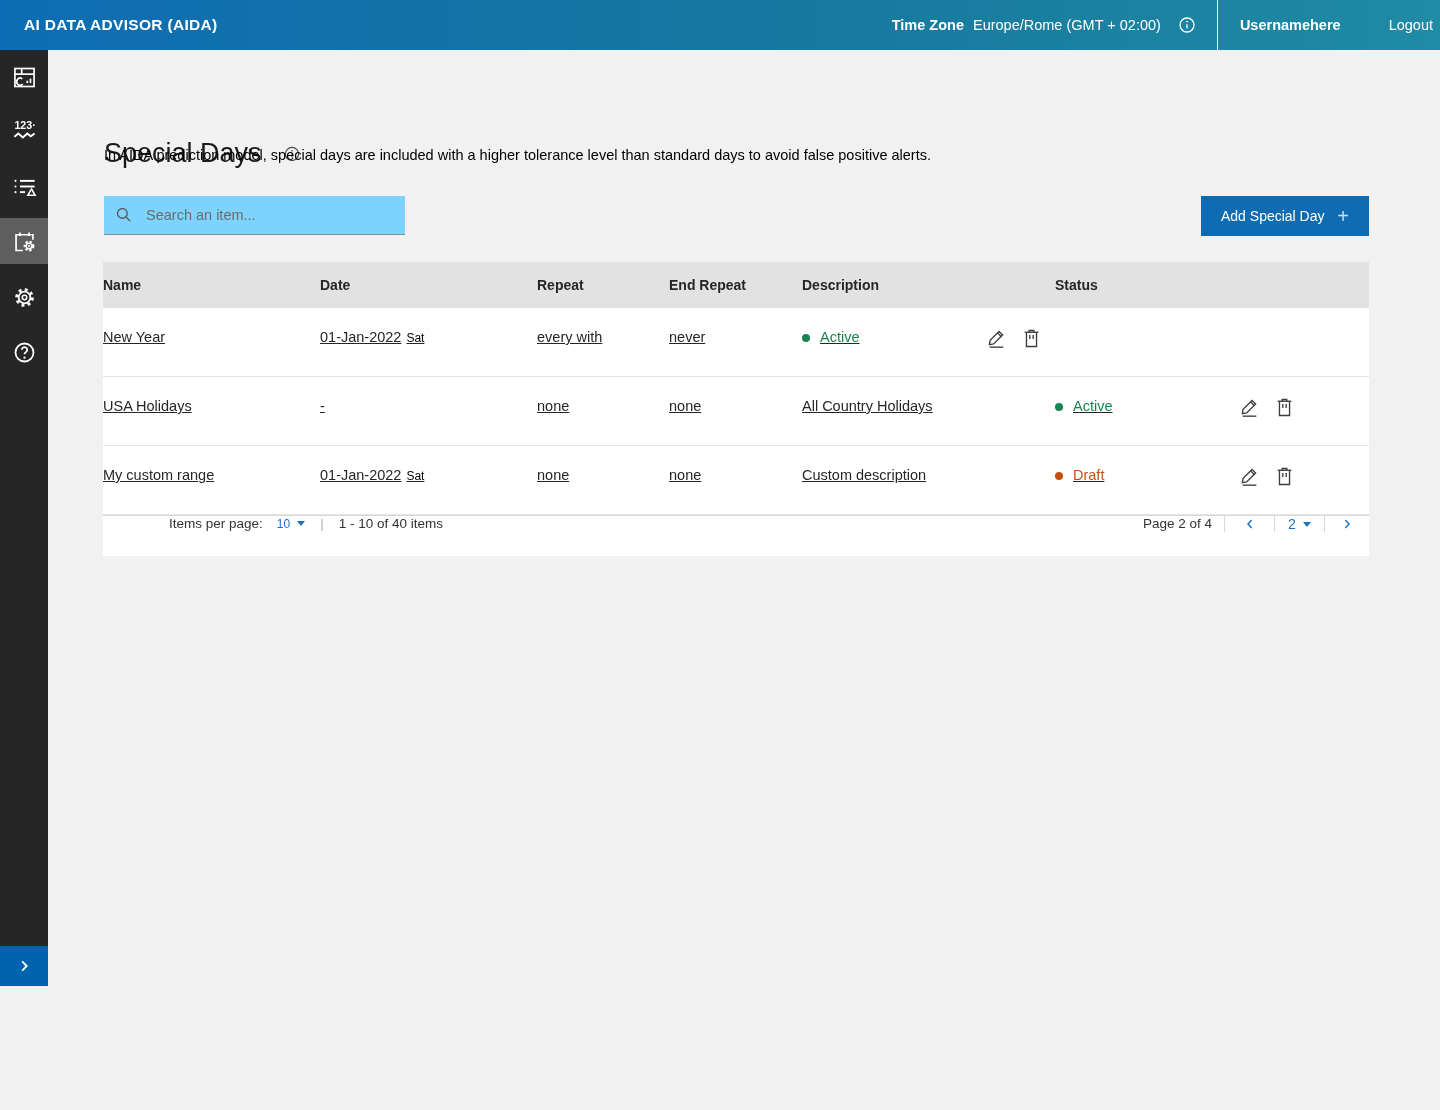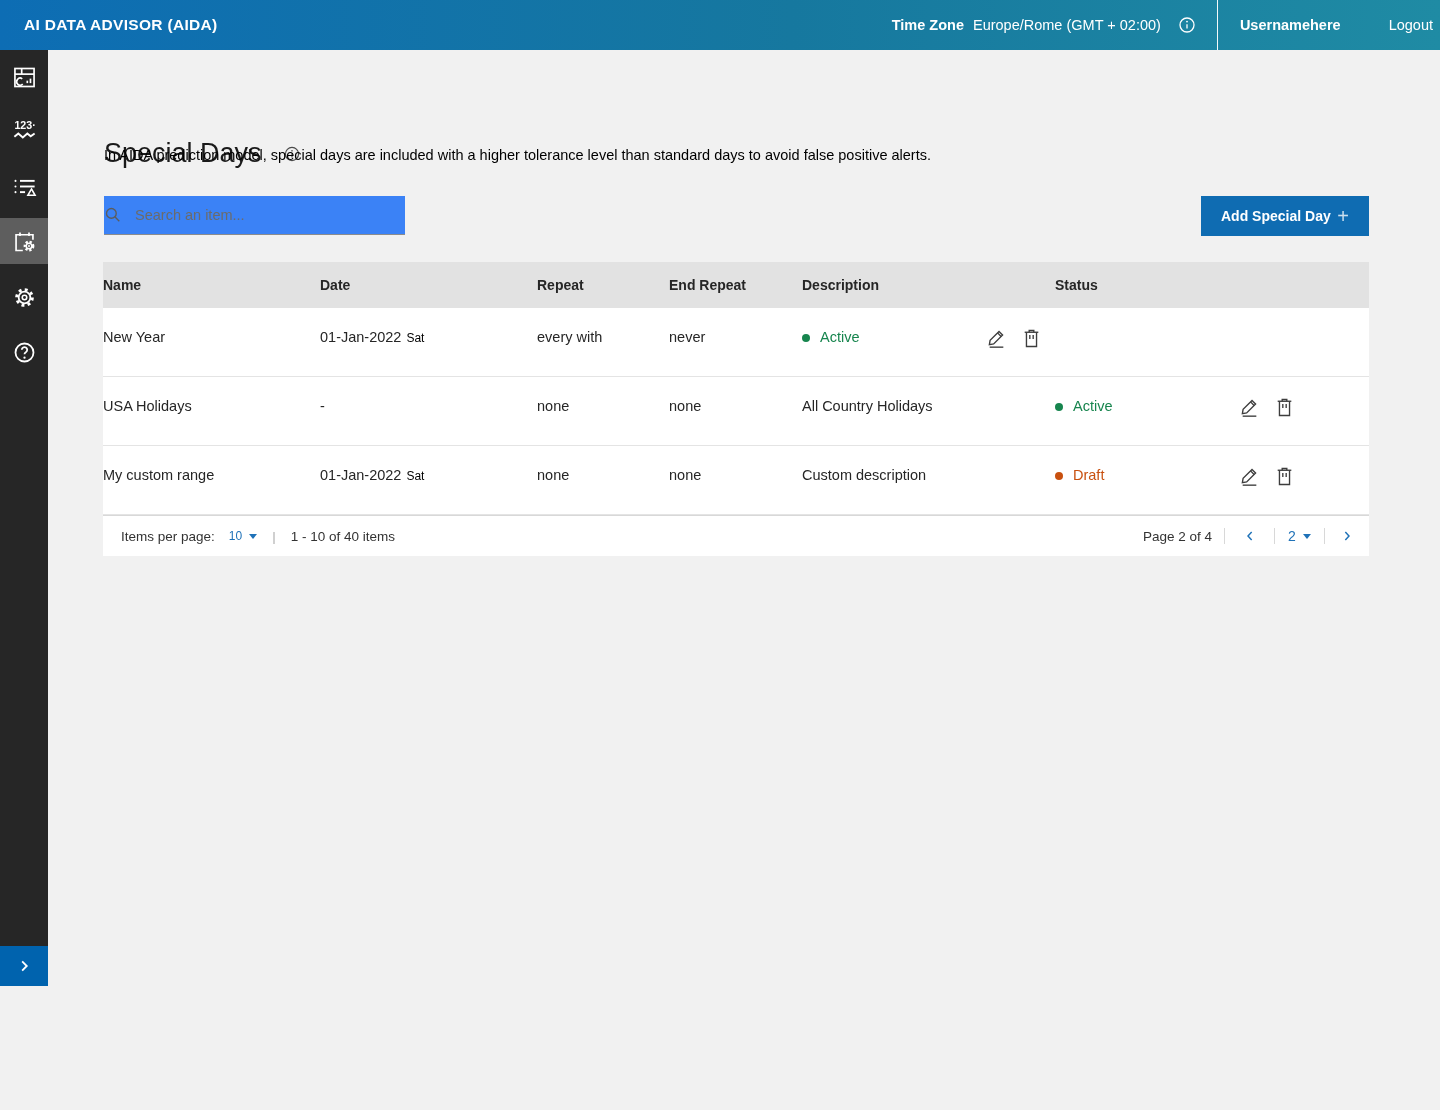--- a/index.html
+++ b/index.html
@@ -30,57 +30,57 @@
   .nav-item { position:absolute; left:0; width:48px; height:46px; display:flex; align-items:center; justify-content:center; cursor:pointer; }
   .nav-item.selected { background:#5e5e5e; }
   .expand-btn { position:absolute; left:0; bottom:0; width:48px; height:40px; background:#0063ae; display:flex; align-items:center; justify-content:center; cursor:pointer; }
   
   .main { position:absolute; left:56px; top:50px; width:1392px; height:884px; }
   .title-row { position:absolute; left:48px; top:88px; display:flex; align-items:center; gap:21px; }
   .page-title { font-size:27px; font-weight:400; color:#1a1a1a; }
   .page-desc { position:absolute; left:48px; top:97px; font-size:14.5px; color:#000000; }
   .search-box {
     position:absolute; left:48px; top:146px; width:301px; height:39px;
-    background:#3b82f6; border:none; border-bottom:1px solid #8c8c8c;
-    display:flex; align-items:center; padding-left:0;
+    background:#7dd3fc; border:none; border-bottom:1px solid #8c8c8c;
+    display:flex; align-items:center; padding-left:11px;
   }
   .search-box input {
     border:none; outline:none; flex:1; height:100%; font-size:14.5px;
     font-family:"Liberation Sans",sans-serif; color:#262626; margin-left:13px; background:transparent;
   }
   .search-box input::placeholder { color:#6b6b6b; opacity:1; }
   .add-btn {
     position:absolute; left:1145px; top:146px; width:168px; height:40px;
     background:#0f6cb2; color:#fff; border:none; cursor:pointer;
     display:flex; align-items:center; justify-content:space-between; padding:0 20px;
     font-family:"Liberation Sans",sans-serif;
   }
-  .add-btn .lbl { font-size:14px; font-weight:bold; }
+  .add-btn .lbl { font-size:14px; font-weight:normal; }
   .add-btn .plus { font-size:20px; font-weight:400; color:rgba(255,255,255,.78); line-height:1; }
   
   .table { position:absolute; left:47px; top:212px; width:1266px; background:#fff; }
   .thead { display:flex; height:46px; background:#e2e2e2; align-items:center; font-weight:bold; font-size:14px; color:#262626; }
   .trow { display:flex; height:69px; background:#fff; border-bottom:1px solid #e4e4e4; font-size:14.5px; color:#262626; }
   .trow:last-of-type { border-bottom:none; }
   .cell { padding-left:0; }
-  .trow .cell { padding-top:21px; }
+  .trow .cell { padding-top:21px;text-decoration:underline; }
   .col-name { width:217px; }
   .col-date { width:217px; }
   .col-repeat { width:132px; }
   .col-end { width:133px; }
   .col-desc { width:253px; }
   .col-status { width:155px; }
   .col-actions { flex:1; display:flex; padding-left:28px; gap:13px; }
   .trow .col-actions { padding-top:18px; }
   .date-day { font-size:12px; color:#000000; margin-left:5px; }
   .status-wrap { display:flex; align-items:flex-start; }
   .status-dot { width:8px; height:8px; border-radius:50%; background:currentColor; margin-right:10px; margin-top:5px; flex:none; }
   .icon-btn { width:22px; height:22px; display:flex; align-items:center; justify-content:center; cursor:pointer; background:none; border:none; padding:0; }
   
-  .tfoot { display:flex; height:41px; border-top:1px solid #d8d8d8; background:#fff; align-items:center; font-size:13.5px; color:#333; }
+  .tfoot { display:flex; height:41px; border-top:1px solid #d8d8d8; background:#fff; align-items:flex-start; font-size:13.5px; color:#333;padding-left:48px; }
   .foot-left { display:flex; align-items:center; padding-left:18px; flex:1; }
   .ipp-label { margin-right:14px; }
   .ipp-value { color:#1f72b8; font-size:12px; display:flex; align-items:center; gap:7px; cursor:pointer; }
   .foot-sep { color:#adadad; margin:0 15px; }
   .caret { width:0; height:0; border-left:4.5px solid transparent; border-right:4.5px solid transparent; border-top:5.5px solid #1f72b8; display:inline-block; }
   .page-of { display:flex; align-items:center; margin-right:12px; }
   .pg-cell { border-left:1px solid #d8d8d8; display:flex; align-items:center; justify-content:center; cursor:pointer; }
   .pg-prev { width:50px; }
   .pg-select { width:50px; color:#1f72b8; font-size:14px; gap:7px; }
   .pg-next { width:45px; }

